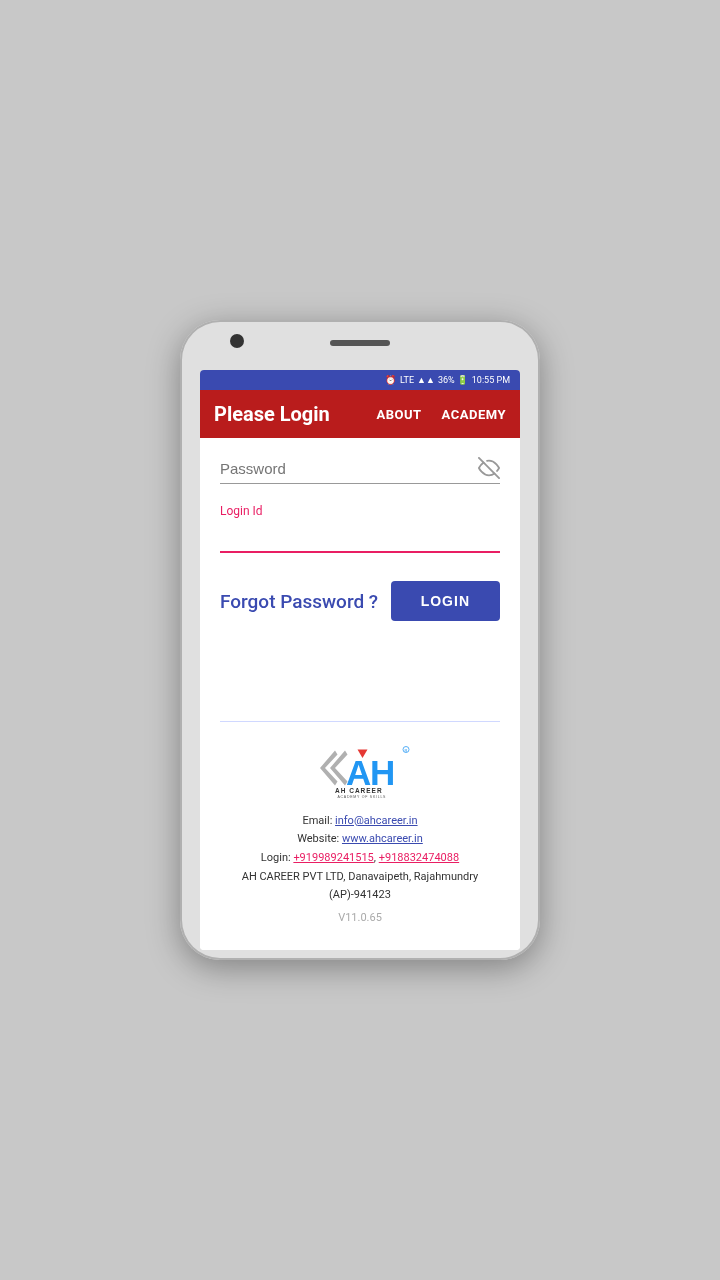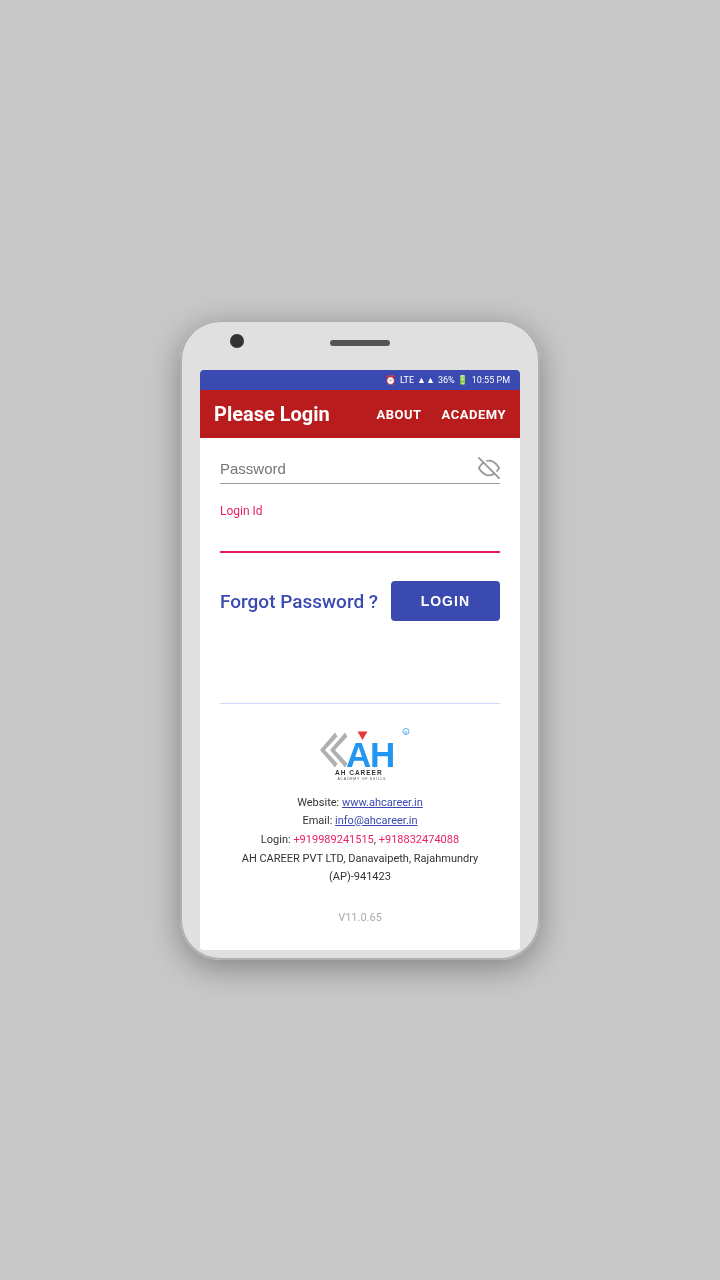--- a/index.html
+++ b/index.html
@@ -222,31 +222,32 @@
 
     .footer-text {
       font-size: 11px;
       color: #333;
       text-align: center;
       line-height: 1.7;
     }
 
     .footer-link {
       color: #e91e63;
+      text-decoration: underline;
     }
 
     .footer-link-blue {
       color: #3a4ab0;
       text-decoration: underline;
     }
 
     .version-text {
       font-size: 11px;
       color: #aaa;
-      margin-top: 24px;
+      margin-top: 6px;
       text-align: left;
     }
 
     .spacer { flex: 1; }
   </style>
 </head>
 <body>
 
 <div class="phone-frame">
   <div class="phone-camera"></div>
@@ -323,24 +324,24 @@
             <text x="189" y="22" font-size="8" fill="#2196F3" font-family="Arial">R</text>
 
             <text x="50" y="105" font-size="13" font-weight="bold" fill="#333" font-family="Arial, sans-serif" letter-spacing="2">AH  CAREER</text>
 
             <text x="55" y="115" font-size="7" fill="#555" font-family="Arial, sans-serif" letter-spacing="1.5">ACADEMY OF SKILLS</text>
           </svg>
         </div>
 
         <div class="footer-text">
           <div>
-            <span>Website: </span><a class="footer-link-blue">www.ahcareer.in</a>
+            <span>Email: </span><a class="footer-link-blue">info@ahcareer.in</a>
           </div>
           <div>
-            <span>Email: </span><a class="footer-link-blue">info@ahcareer.in</a>
+            <span>Website: </span><a class="footer-link-blue">www.ahcareer.in</a>
           </div>
           <div>
             <span>Login: </span><a class="footer-link">+919989241515</a><span>, </span><a class="footer-link">+918832474088</a>
           </div>
           <div>AH CAREER PVT LTD, Danavaipeth, Rajahmundry (AP)-941423</div>
         </div>
 
         <div class="version-text">V11.0.65</div>
       </div>
 

